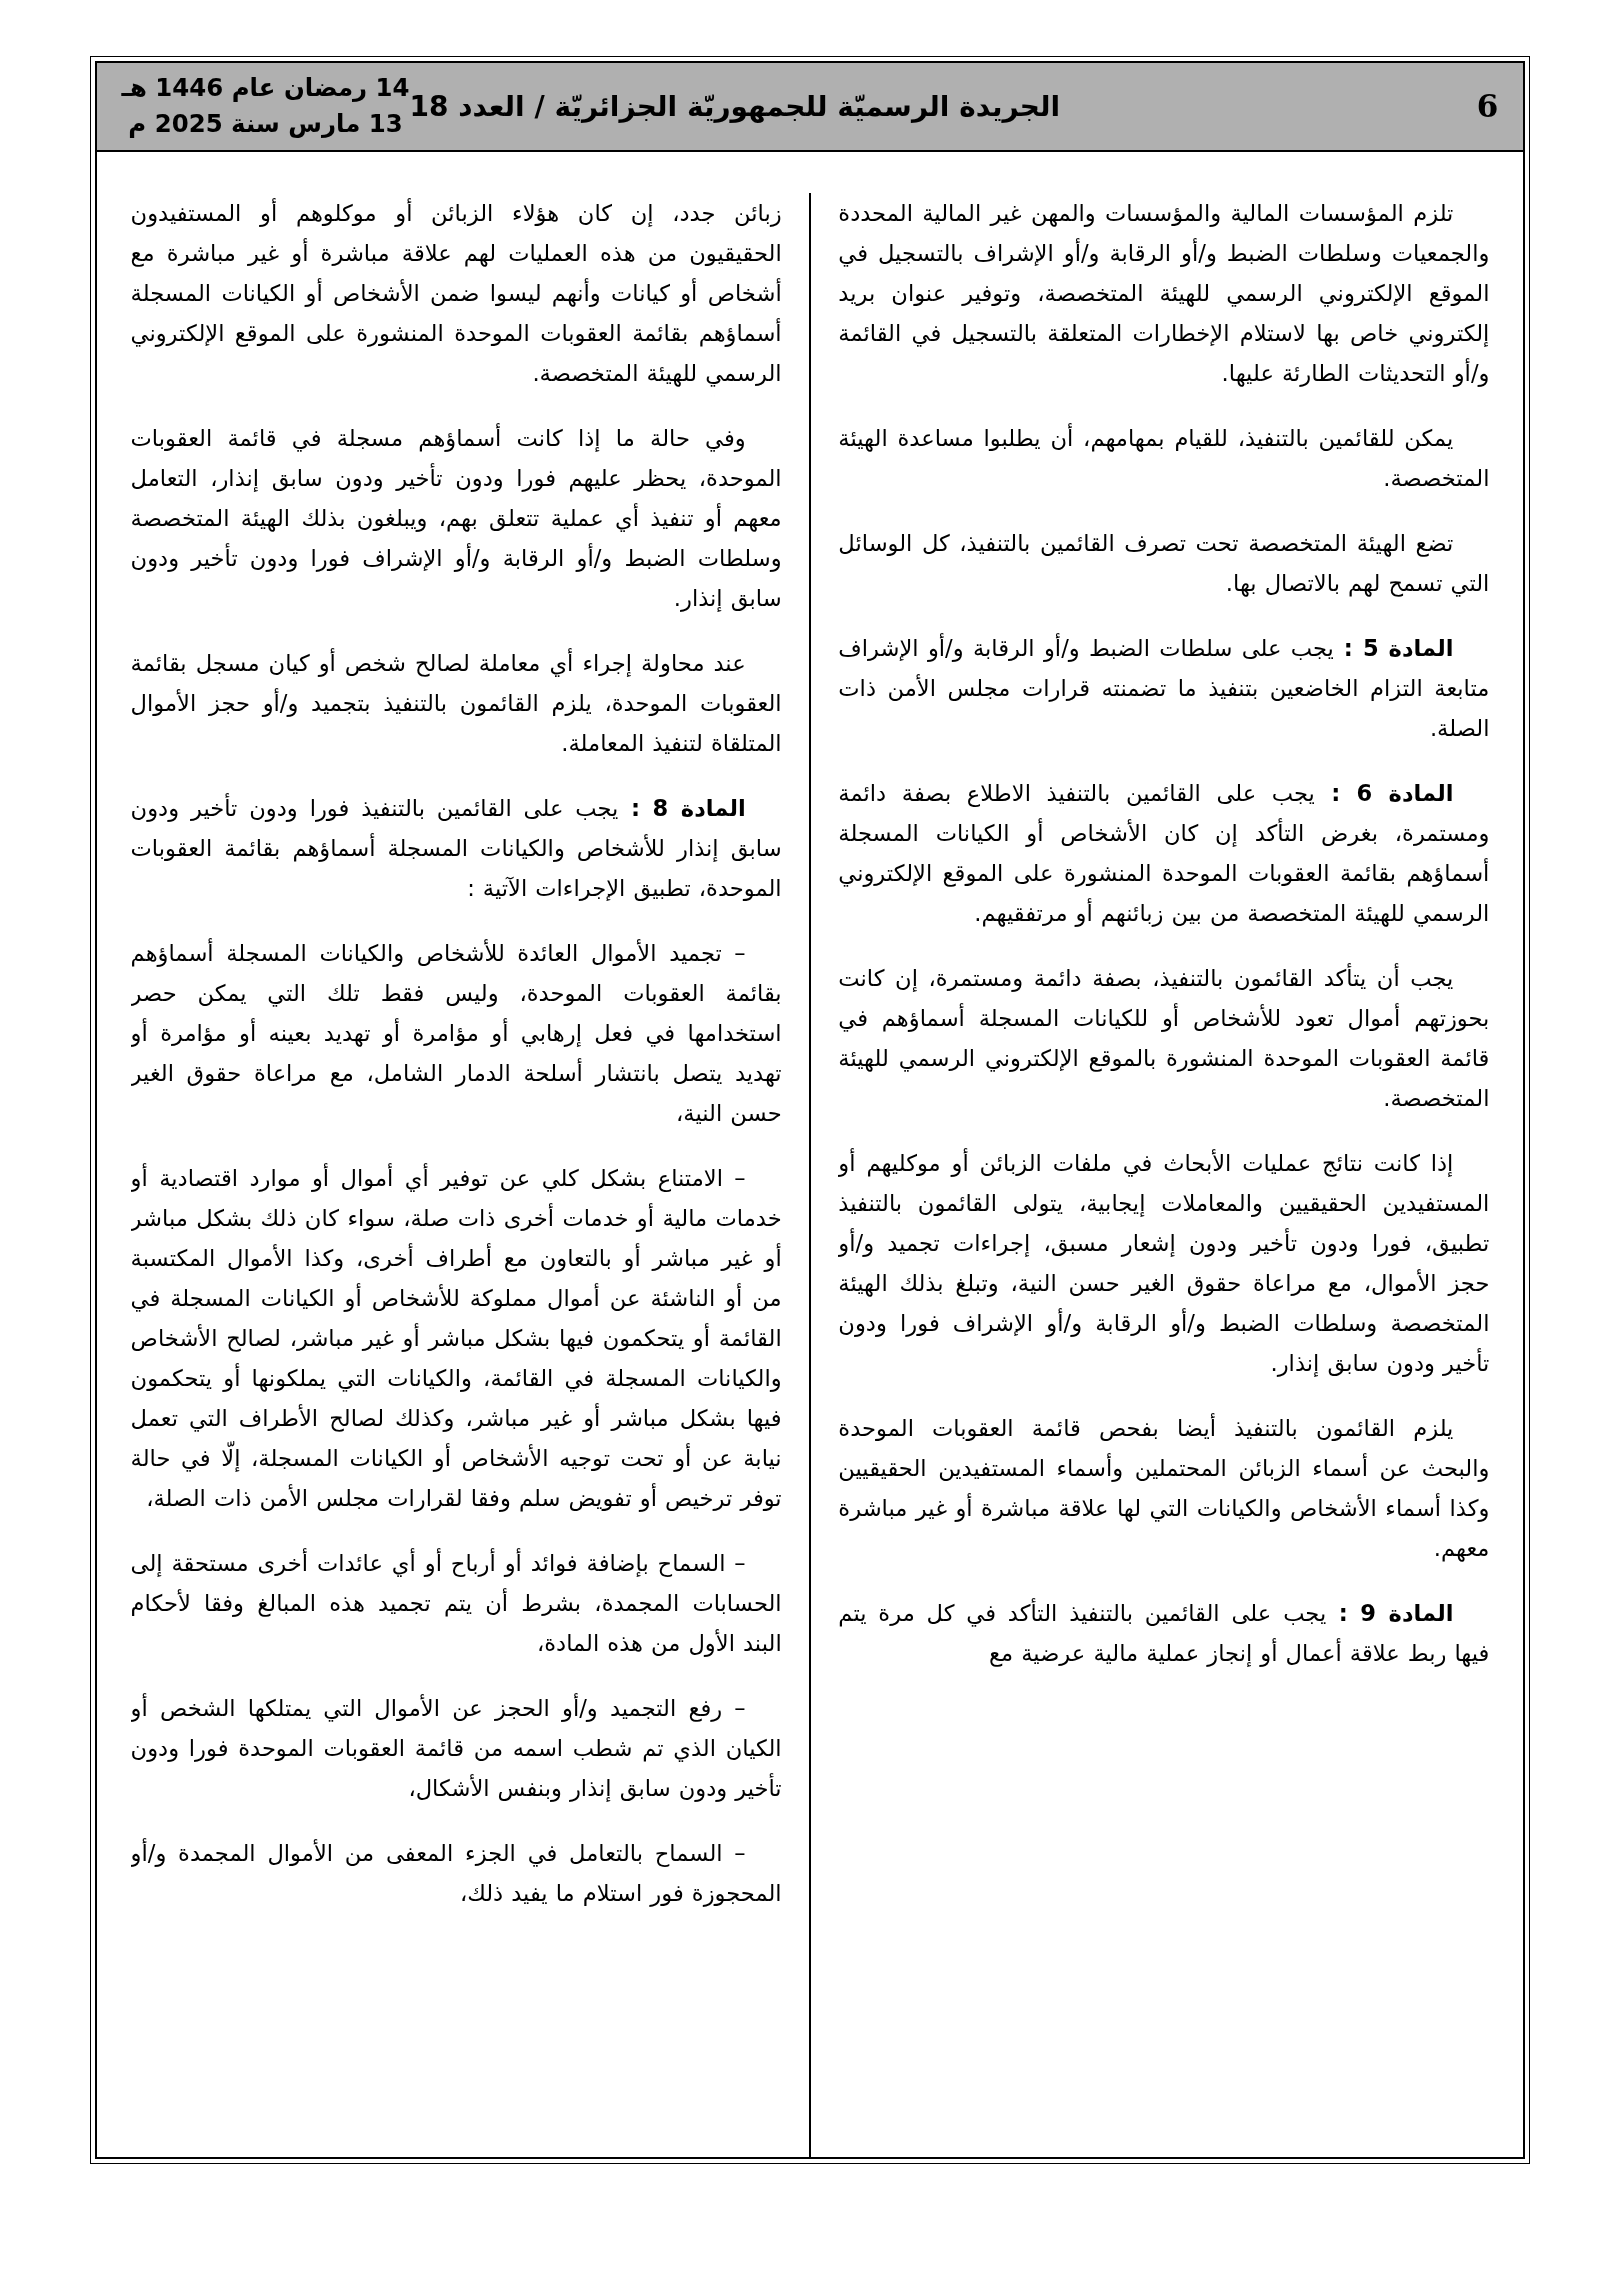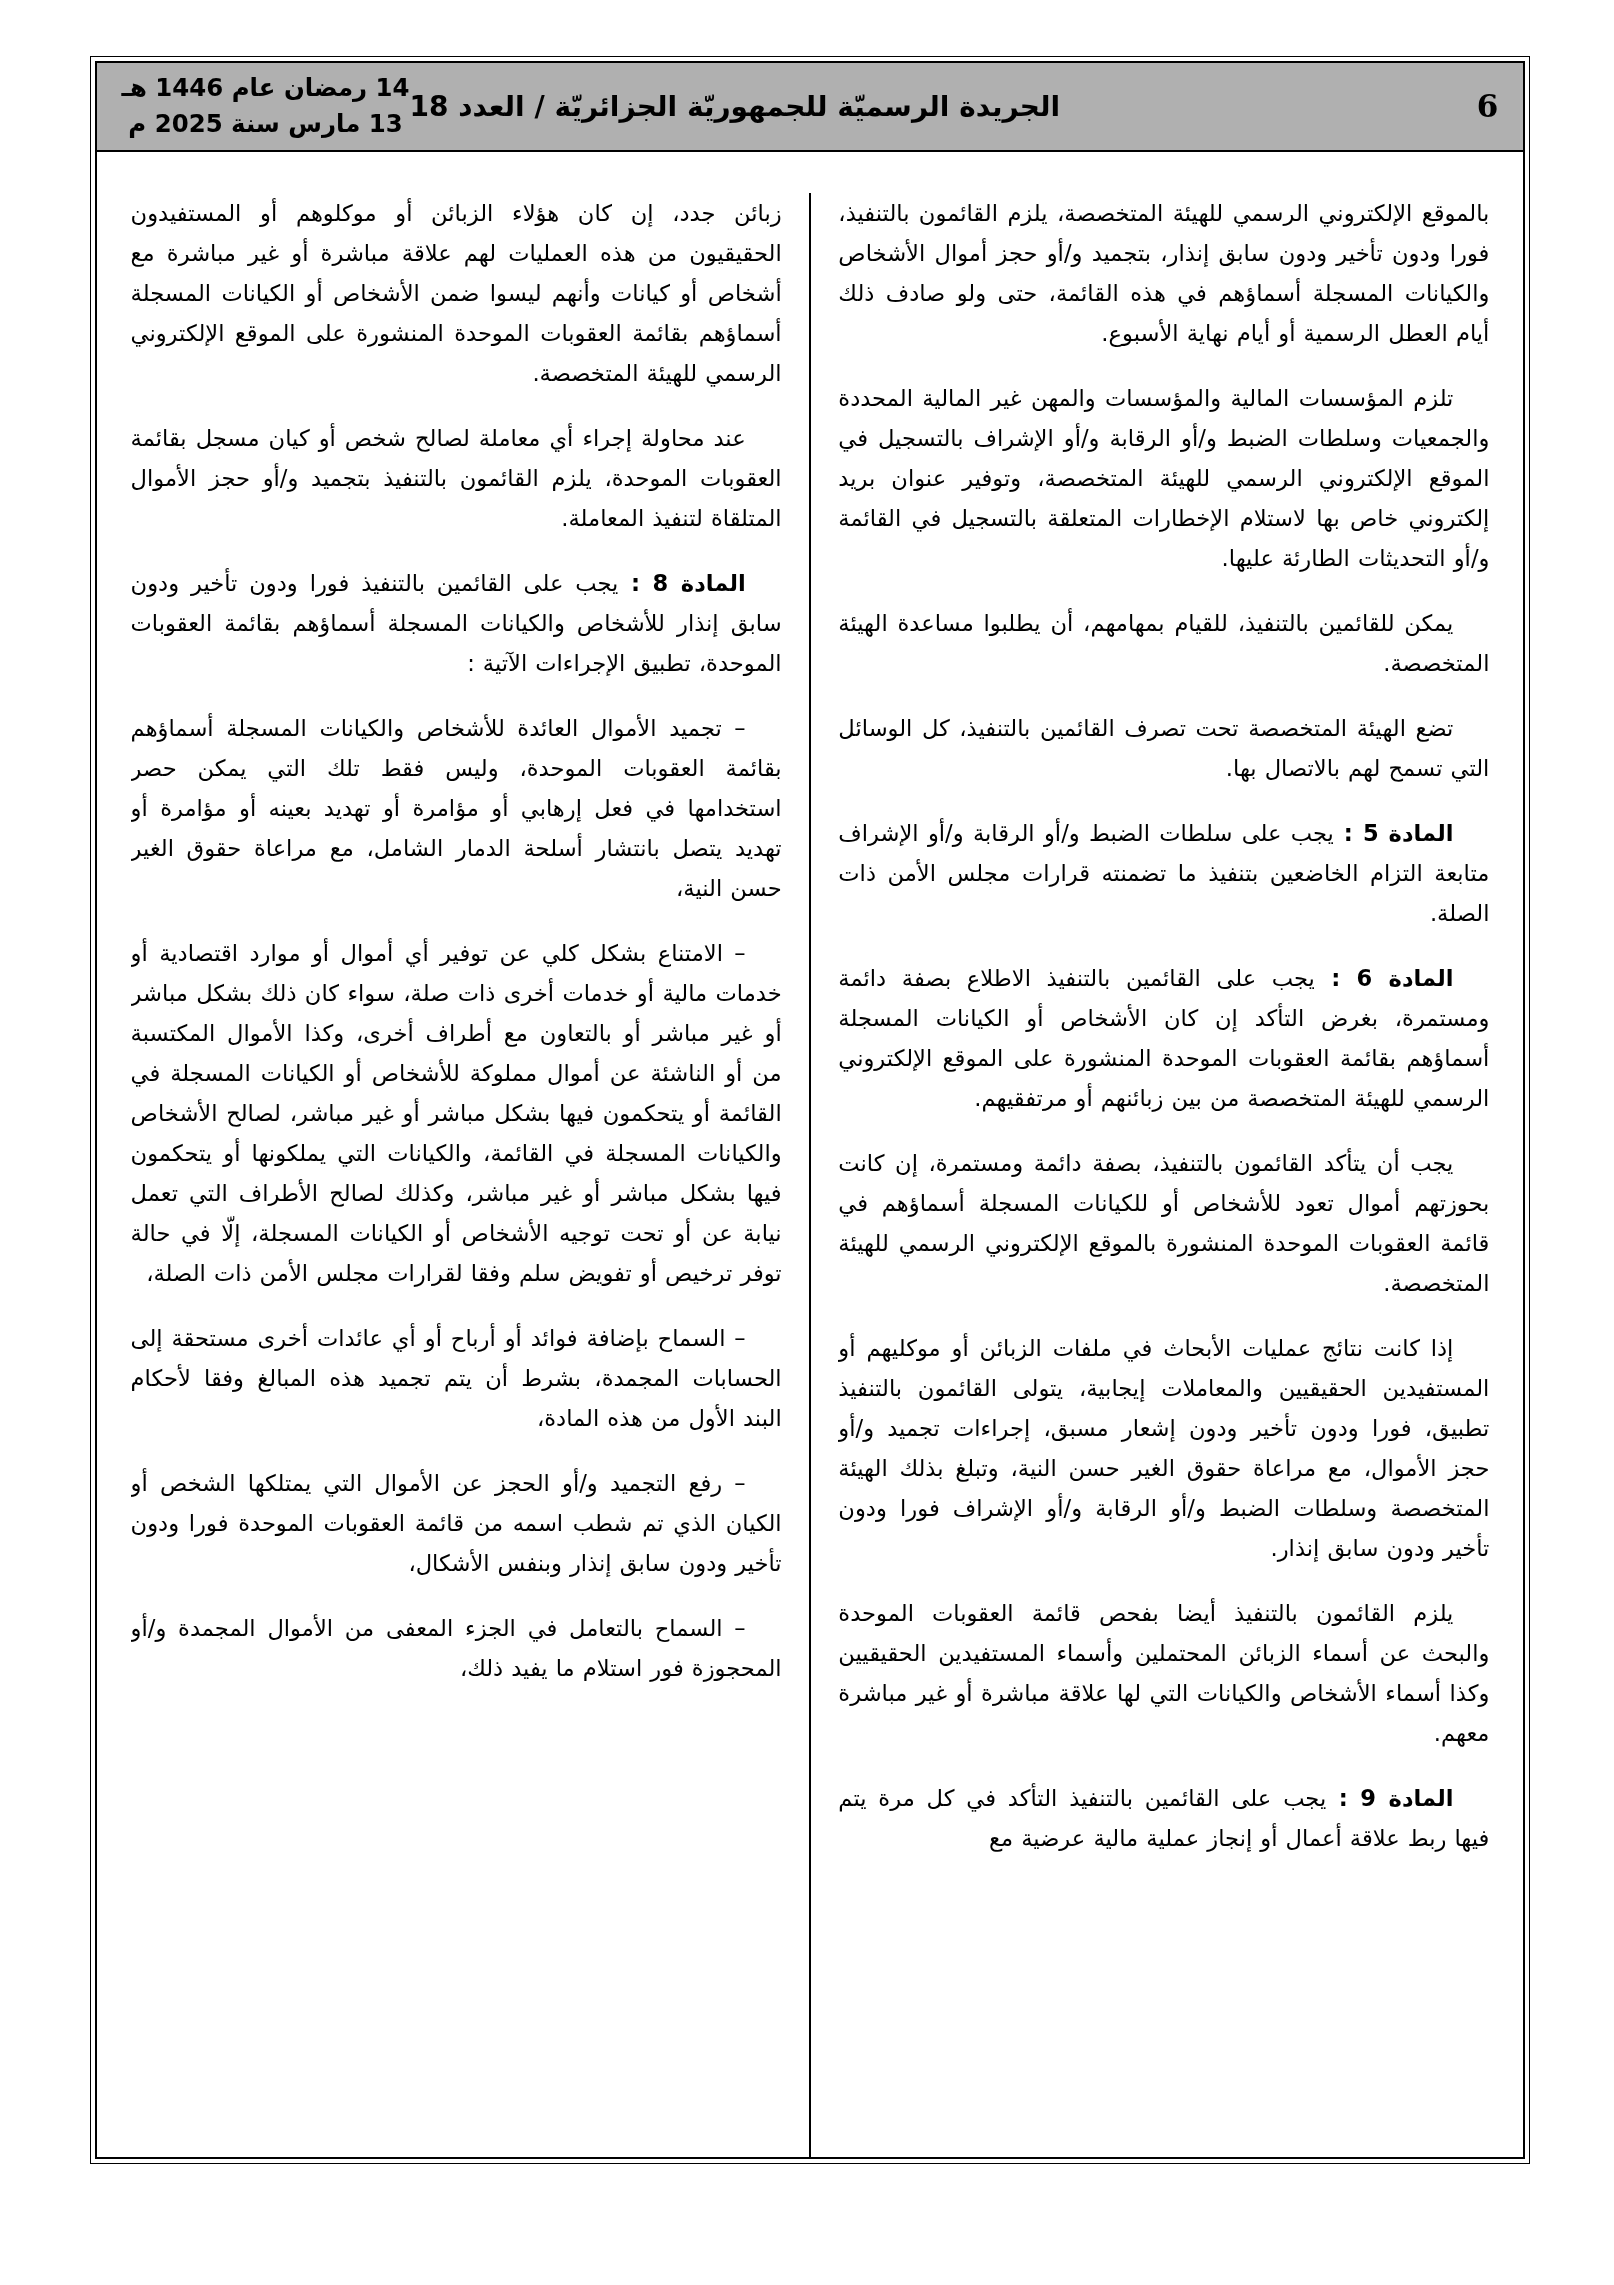--- a/index.html
+++ b/index.html
@@ -108,34 +108,34 @@
         <div class="page-num">6</div>
         <div class="journal-title">الجريدة الرسميّة للجمهوريّة الجزائريّة / العدد 18</div>
         <div class="header-dates">
           <div>14 رمضان عام 1446 هـ</div>
           <div>13 مارس سنة 2025 م</div>
         </div>
       </div>
 
       <div class="columns">
         <div class="column" id="col-right">
-            <p class="para no-indent">بالموقع الإلكتروني الرسمي للهيئة المتخصصة، يلزم القائمون بالتنفيذ، فورا ودون تأخير ودون سابق إنذار، بتجميد و/أو حجز أموال الأشخاص والكيانات المسجلة أسماؤهم في هذه القائمة، حتى ولو صادف ذلك أيام العطل الرسمية أو أيام نهاية الأسبوع.</p>
             <p class="para">تلزم المؤسسات المالية والمؤسسات والمهن غير المالية المحددة والجمعيات وسلطات الضبط و/أو الرقابة و/أو الإشراف بالتسجيل في الموقع الإلكتروني الرسمي للهيئة المتخصصة، وتوفير عنوان بريد إلكتروني خاص بها لاستلام الإخطارات المتعلقة بالتسجيل في القائمة و/أو التحديثات الطارئة عليها.</p>
             <p class="para">يمكن للقائمين بالتنفيذ، للقيام بمهامهم، أن يطلبوا مساعدة الهيئة المتخصصة.</p>
             <p class="para">تضع الهيئة المتخصصة تحت تصرف القائمين بالتنفيذ، كل الوسائل التي تسمح لهم بالاتصال بها.</p>
             <p class="para"><span class="article-label">المادة 5 : </span>يجب على سلطات الضبط و/أو الرقابة و/أو الإشراف متابعة التزام الخاضعين بتنفيذ ما تضمنته قرارات مجلس الأمن ذات الصلة.</p>
             <p class="para"><span class="article-label">المادة 6 : </span>يجب على القائمين بالتنفيذ الاطلاع بصفة دائمة ومستمرة، بغرض التأكد إن كان الأشخاص أو الكيانات المسجلة أسماؤهم بقائمة العقوبات الموحدة المنشورة على الموقع الإلكتروني الرسمي للهيئة المتخصصة من بين زبائنهم أو مرتفقيهم.</p>
             <p class="para">يجب أن يتأكد القائمون بالتنفيذ، بصفة دائمة ومستمرة، إن كانت بحوزتهم أموال تعود للأشخاص أو للكيانات المسجلة أسماؤهم في قائمة العقوبات الموحدة المنشورة بالموقع الإلكتروني الرسمي للهيئة المتخصصة.</p>
             <p class="para">إذا كانت نتائج عمليات الأبحاث في ملفات الزبائن أو موكليهم أو المستفيدين الحقيقيين والمعاملات إيجابية، يتولى القائمون بالتنفيذ تطبيق، فورا ودون تأخير ودون إشعار مسبق، إجراءات تجميد و/أو حجز الأموال، مع مراعاة حقوق الغير حسن النية، وتبلغ بذلك الهيئة المتخصصة وسلطات الضبط و/أو الرقابة و/أو الإشراف فورا ودون تأخير ودون سابق إنذار.</p>
             <p class="para">يلزم القائمون بالتنفيذ أيضا بفحص قائمة العقوبات الموحدة والبحث عن أسماء الزبائن المحتملين وأسماء المستفيدين الحقيقيين وكذا أسماء الأشخاص والكيانات التي لها علاقة مباشرة أو غير مباشرة معهم.</p>
             <p class="para"><span class="article-label">المادة 9 : </span>يجب على القائمين بالتنفيذ التأكد في كل مرة يتم فيها ربط علاقة أعمال أو إنجاز عملية مالية عرضية مع</p>
           </div>
         <div class="col-divider"></div>
         <div class="column" id="col-left">
             <p class="para no-indent">زبائن جدد، إن كان هؤلاء الزبائن أو موكلوهم أو المستفيدون الحقيقيون من هذه العمليات لهم علاقة مباشرة أو غير مباشرة مع أشخاص أو كيانات وأنهم ليسوا ضمن الأشخاص أو الكيانات المسجلة أسماؤهم بقائمة العقوبات الموحدة المنشورة على الموقع الإلكتروني الرسمي للهيئة المتخصصة.</p>
+            <p class="para">وفي حالة ما إذا كانت أسماؤهم مسجلة في قائمة العقوبات الموحدة، يحظر عليهم فورا ودون تأخير ودون سابق إنذار، التعامل معهم أو تنفيذ أي عملية تتعلق بهم، ويبلغون بذلك الهيئة المتخصصة وسلطات الضبط و/أو الرقابة و/أو الإشراف فورا ودون تأخير ودون سابق إنذار.</p>
             <p class="para">عند محاولة إجراء أي معاملة لصالح شخص أو كيان مسجل بقائمة العقوبات الموحدة، يلزم القائمون بالتنفيذ بتجميد و/أو حجز الأموال المتلقاة لتنفيذ المعاملة.</p>
             <p class="para"><span class="article-label">المادة 8 : </span>يجب على القائمين بالتنفيذ فورا ودون تأخير ودون سابق إنذار للأشخاص والكيانات المسجلة أسماؤهم بقائمة العقوبات الموحدة، تطبيق الإجراءات الآتية :</p>
             <p class="para">– تجميد الأموال العائدة للأشخاص والكيانات المسجلة أسماؤهم بقائمة العقوبات الموحدة، وليس فقط تلك التي يمكن حصر استخدامها في فعل إرهابي أو مؤامرة أو تهديد بعينه أو مؤامرة أو تهديد يتصل بانتشار أسلحة الدمار الشامل، مع مراعاة حقوق الغير حسن النية،</p>
             <p class="para">– الامتناع بشكل كلي عن توفير أي أموال أو موارد اقتصادية أو خدمات مالية أو خدمات أخرى ذات صلة، سواء كان ذلك بشكل مباشر أو غير مباشر أو بالتعاون مع أطراف أخرى، وكذا الأموال المكتسبة من أو الناشئة عن أموال مملوكة للأشخاص أو الكيانات المسجلة في القائمة أو يتحكمون فيها بشكل مباشر أو غير مباشر، لصالح الأشخاص والكيانات المسجلة في القائمة، والكيانات التي يملكونها أو يتحكمون فيها بشكل مباشر أو غير مباشر، وكذلك لصالح الأطراف التي تعمل نيابة عن أو تحت توجيه الأشخاص أو الكيانات المسجلة، إلّا في حالة توفر ترخيص أو تفويض سلم وفقا لقرارات مجلس الأمن ذات الصلة،</p>
             <p class="para">– السماح بإضافة فوائد أو أرباح أو أي عائدات أخرى مستحقة إلى الحسابات المجمدة، بشرط أن يتم تجميد هذه المبالغ وفقا لأحكام البند الأول من هذه المادة،</p>
             <p class="para">– رفع التجميد و/أو الحجز عن الأموال التي يمتلكها الشخص أو الكيان الذي تم شطب اسمه من قائمة العقوبات الموحدة فورا ودون تأخير ودون سابق إنذار وبنفس الأشكال،</p>
             <p class="para">– السماح بالتعامل في الجزء المعفى من الأموال المجمدة و/أو المحجوزة فور استلام ما يفيد ذلك،</p>
           </div>
       </div>
 

